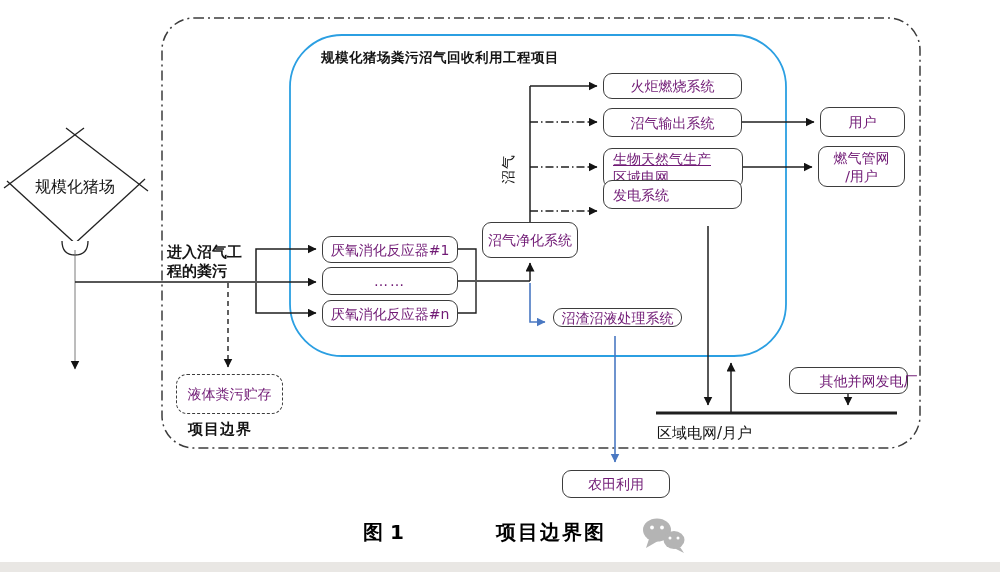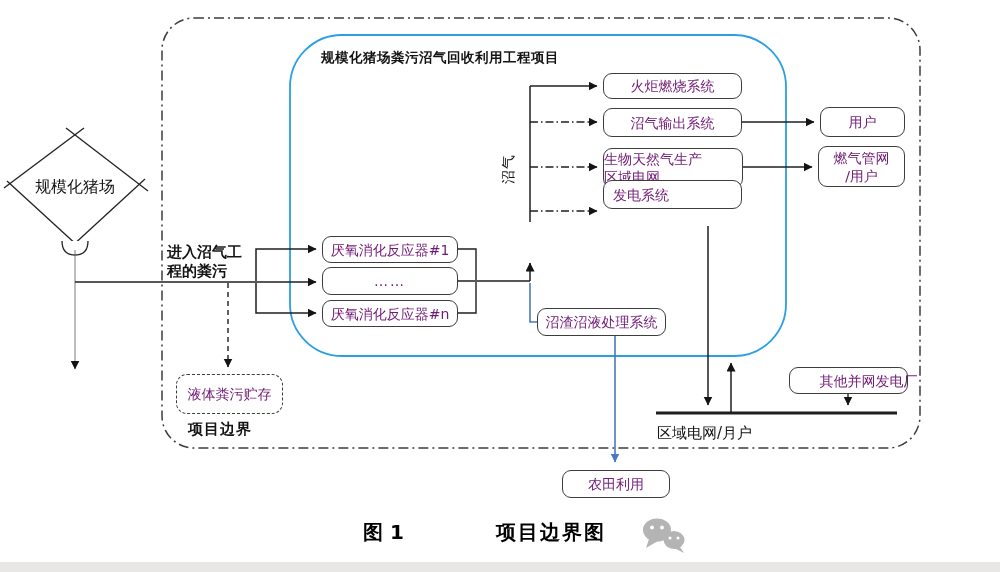--- a/index.html
+++ b/index.html
@@ -8,21 +8,21 @@
     font-family:"DejaVu Sans","Liberation Sans",sans-serif;color:#111;
   }
   .stage svg{position:absolute;left:0;top:0;}
   .box{
     position:absolute;box-sizing:border-box;background:#fff;
     border:1.4px solid #3d3d3d;border-radius:9px;
     display:flex;align-items:center;justify-content:center;
     font-size:14px;line-height:18px;color:#701a75;white-space:nowrap;
   }
   .box.two{flex-direction:column;align-items:center;justify-content:center;text-align:right;}
-  .box.leftalign{align-items:flex-start;justify-content:center;flex-direction:column;}
+  .box.leftalign{align-items:flex-start;justify-content:center;padding-left:9px;flex-direction:column;text-decoration:underline;}
   .box.dashed{border-style:dashed;border-radius:11px;}
   .lbl{position:absolute;color:#141414;}
   .bold{font-weight:bold;}
   .vert{
     display:flex;align-items:center;justify-content:center;
     transform:rotate(-90deg);letter-spacing:1px;
   }
   .caption{position:absolute;display:flex;align-items:baseline;font-weight:bold;font-size:20px;color:#000;gap:36px;}
   .caption .gap{display:inline-block;width:20px;}
   .watermark-text{position:absolute;font-size:25px;letter-spacing:2px;color:#b4b4b4;}
@@ -87,20 +87,23 @@
   <div class="box" style="left:322px;top:236px;width:136px;height:27px;">
     <span>厌氧消化反应器#1</span>
   </div>
   <div class="box" style="left:322px;top:267px;width:136px;height:28px;letter-spacing:2px;">
     <span>……</span>
   </div>
   <div class="box" style="left:322px;top:300px;width:136px;height:27px;">
     <span>厌氧消化反应器#n</span>
   </div>
 
+  <div class="box" style="left:482px;top:222px;width:96px;height:36px;">
+    <span>沼气净化系统</span>
+  </div>
 
   <div class="box" style="left:603px;top:73px;width:139px;height:26px;">
     <span>火炬燃烧系统</span>
   </div>
   <div class="box" style="left:603px;top:108px;width:139px;height:29px;">
     <span>沼气输出系统</span>
   </div>
   <div class="box leftalign" style="left:603px;top:148px;width:140px;height:40px;">
     <span>生物天然气生产</span>
     <span>区域电网</span>
@@ -110,21 +113,21 @@
   </div>
 
   <div class="box" style="left:820px;top:107px;width:85px;height:30px;">
     <span>用户</span>
   </div>
   <div class="box two" style="left:818px;top:146px;width:87px;height:41px;">
     <span>燃气管网</span>
     <span>/用户</span>
   </div>
 
-  <div class="box" style="left:537px;top:308px;width:129px;height:28px;">
+  <div class="box" style="left:553px;top:308px;width:129px;height:19px;">
     <span>沼渣沼液处理系统</span>
   </div>
 
   <div class="box dashed" style="left:176px;top:374px;width:107px;height:40px;">
     <span>液体粪污贮存</span>
   </div>
 
   <div class="box" style="left:789px;top:367px;width:119px;height:27px;padding-left:40px;">
     <span>其他并网发电厂</span>
   </div>

